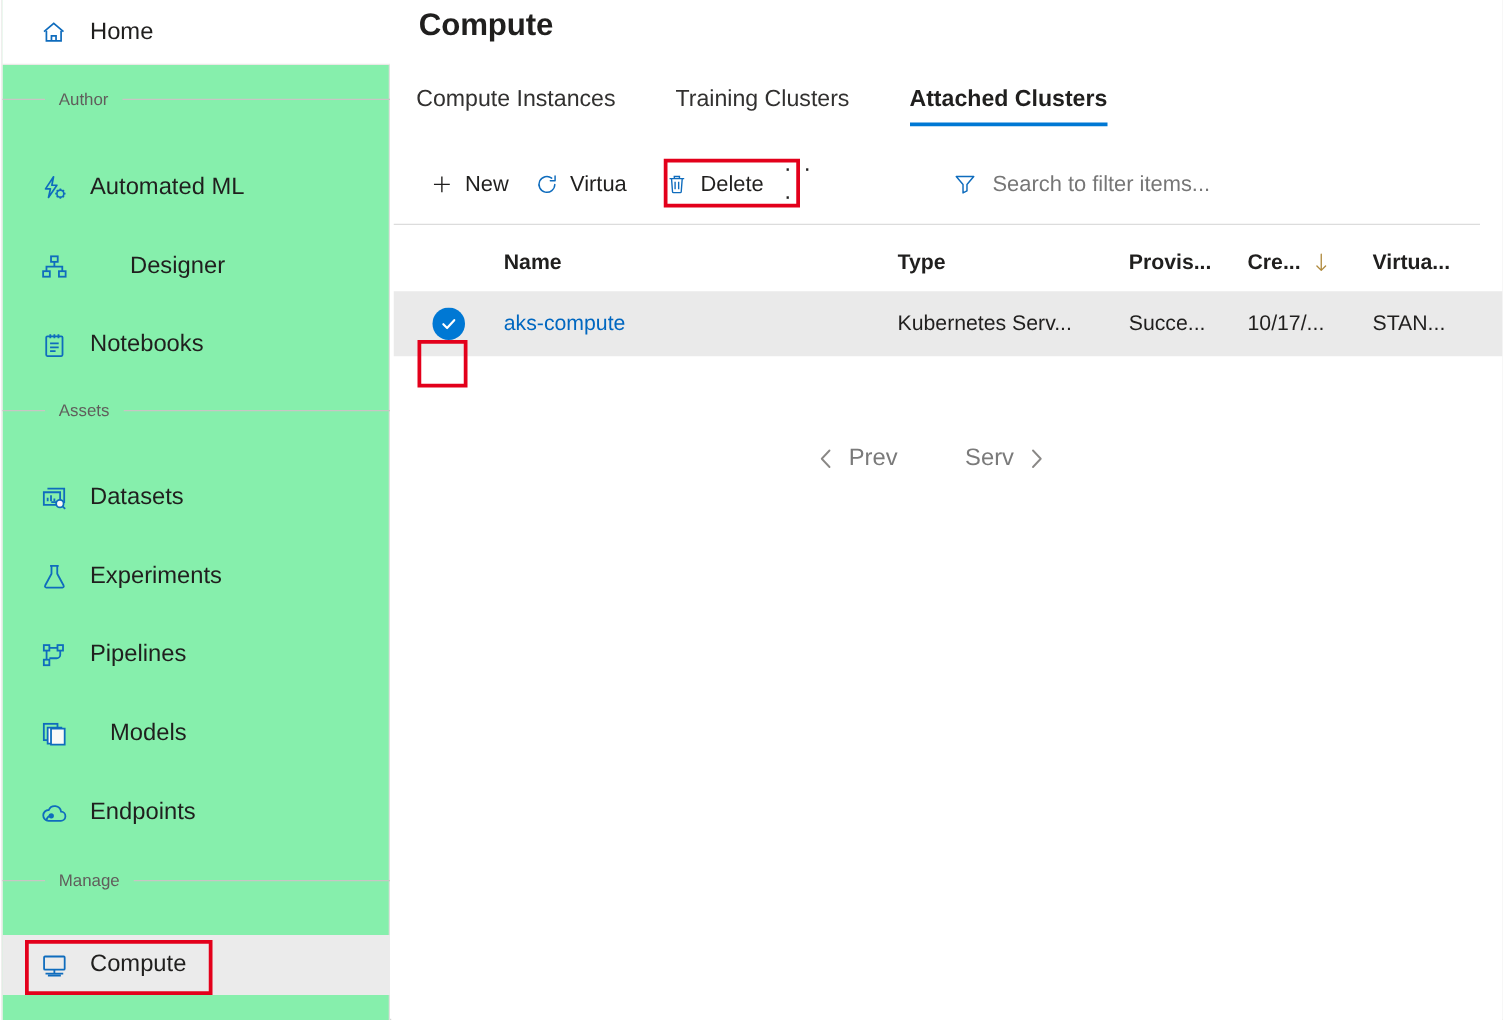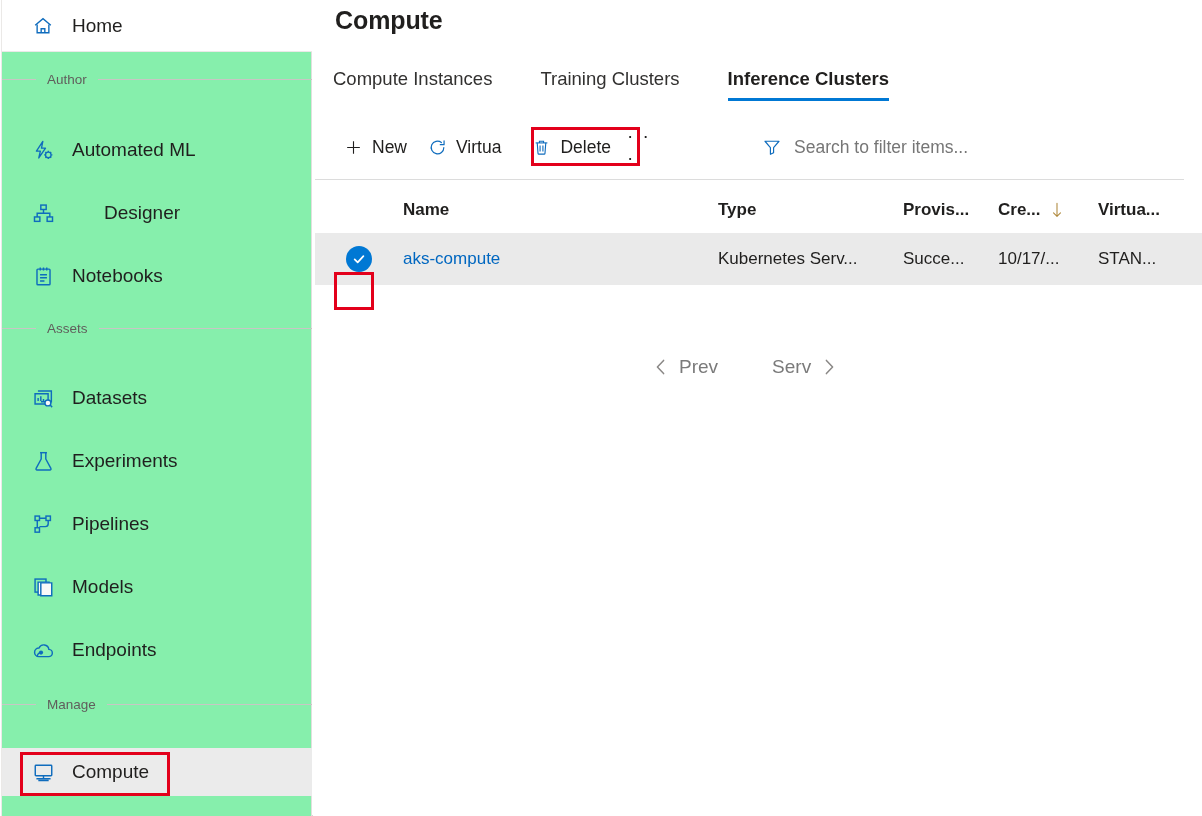--- a/index.html
+++ b/index.html
@@ -371,21 +371,21 @@
         <svg width="23" height="23" viewBox="0 0 24 24" fill="none" stroke="#0f6cbd" stroke-width="1.5">
           <rect x="3.2" y="3.2" width="4.6" height="4.6"></rect>
           <rect x="14.6" y="3.2" width="4.6" height="4.6"></rect>
           <rect x="3.2" y="15.4" width="4.6" height="4.6"></rect>
           <path d="M5.5 7.8v7.6M7.8 5.5h6.8M16.9 7.8v3.4a3 3 0 0 1-3 3H7.8"></path>
         </svg>
       </span>
       <span class="nav-label">Pipelines</span>
     </div>
 
-    <div class="nav-item" style="top:563px;">
+    <div class="nav-item" style="top:563px;gap:16px;">
       <span class="nav-ico">
         <svg width="23" height="23" viewBox="0 0 24 24" fill="none" stroke="#0f6cbd" stroke-width="1.5">
           <rect x="3.2" y="3.2" width="11.4" height="13.6"></rect>
           <path d="M6.4 19.8V6.4h11.4v13.4z" fill="#faf9f8"></path>
           <path d="M9.2 20.6V7.2h11.4v13.4z" fill="#faf9f8"></path>
         </svg>
       </span>
       <span class="nav-label">Models</span>
     </div>
 
@@ -419,21 +419,21 @@
     <div class="red-box" style="left:20px; top:752px; width:150px; height:44px;"></div>
   </div>
 
   <div id="main">
 
     <div id="page-title">Compute</div>
 
     <div id="tabs">
       <div class="tab">Compute Instances</div>
       <div class="tab">Training Clusters</div>
-      <div class="tab active">Inference Clusters</div>
+      <div class="tab active">Attached Clusters</div>
     </div>
 
     <div id="commandbar">
       <div class="cmd-btn">
         <span class="cmd-ico">
           <svg width="19" height="19" viewBox="0 0 24 24" fill="none" stroke="#201f1e" stroke-width="1.4">
             <path d="M12 4v16M4 12h16"></path>
           </svg>
         </span>
         <span class="cmd-label">New</span>

